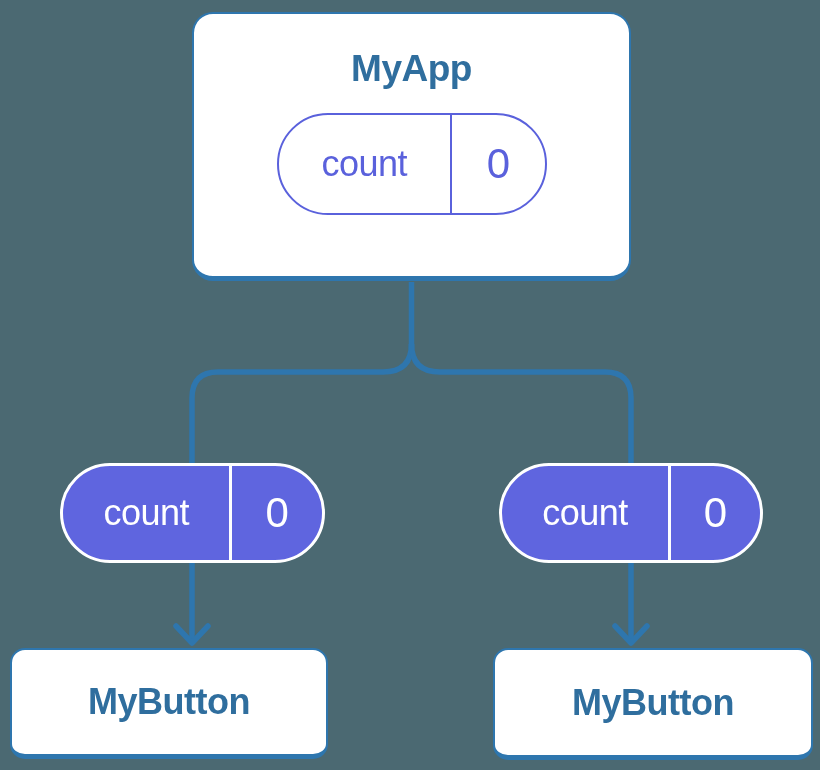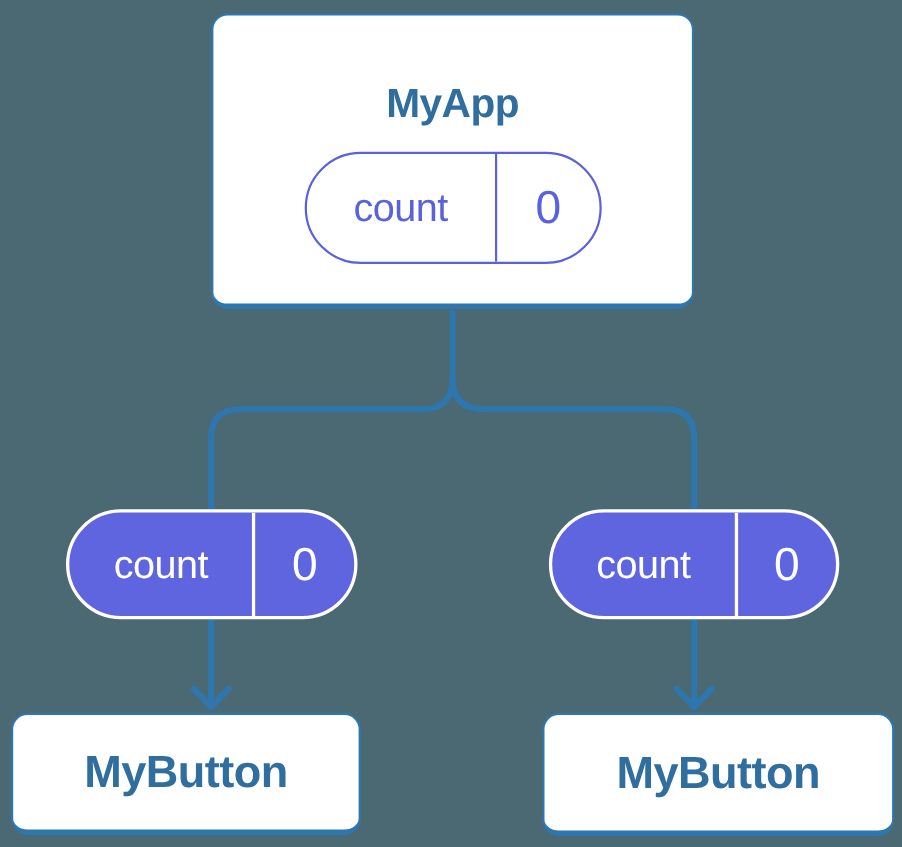--- a/index.html
+++ b/index.html
@@ -9,29 +9,29 @@
   }
   .canvas *{box-sizing:border-box;}
   svg.connectors{position:absolute;left:0;top:0;z-index:1;}
 
   
   .card{
     position:absolute;background:#FFFFFF;z-index:2;
     border:2.5px solid #2E76AE;border-bottom-width:5px;border-radius:15px;
     display:flex;flex-direction:column;align-items:center;
   }
-  .card-root{left:192px;top:12px;width:439px;height:269px;padding-top:59px;}
+  .card-root{left:192px;top:12px;width:439px;height:269px;padding-top:34px;border-radius:21px;}
   .card-child{justify-content:center;}
   .card-child-left{left:10px;top:648px;width:318px;height:111px;}
   .card-child-right{left:493px;top:648px;width:320px;height:112px;}
   .card-title{
     color:#2F6E9E;font-weight:700;font-size:37px;letter-spacing:-0.5px;
     line-height:1.15;white-space:nowrap;
   }
-  .card-child .card-title{font-size:41px;}
+  .card-child .card-title{font-size:36px;}
 
   
   .pill{
     display:flex;align-items:stretch;border-radius:999px;z-index:2;
     overflow:hidden;
   }
   .pill .seg{display:flex;align-items:center;justify-content:center;}
   .seg-name{flex:1.86;}
   .seg-value{flex:1;}
   .pill-outline{

